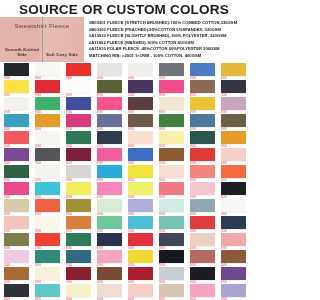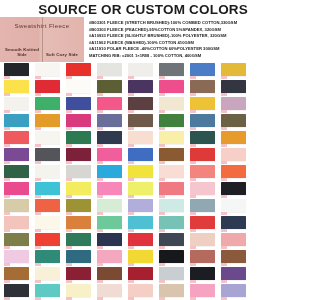--- a/index.html
+++ b/index.html
@@ -19,21 +19,21 @@
     height: 300px;
     position: relative;
     background: #ffffff;
   }
 
   
   .title-bar {
     height: 16px;
     display: flex;
     align-items: center;
-    justify-content: flex-end;
+    justify-content: center;
     padding-top: 1px;
   }
   .title-bar .title {
     font-family: "Liberation Sans", sans-serif;
     font-weight: bold;
     font-size: 13.5px;
     letter-spacing: 0.2px;
     color: #1c1c1c;
     white-space: nowrap;
   }

